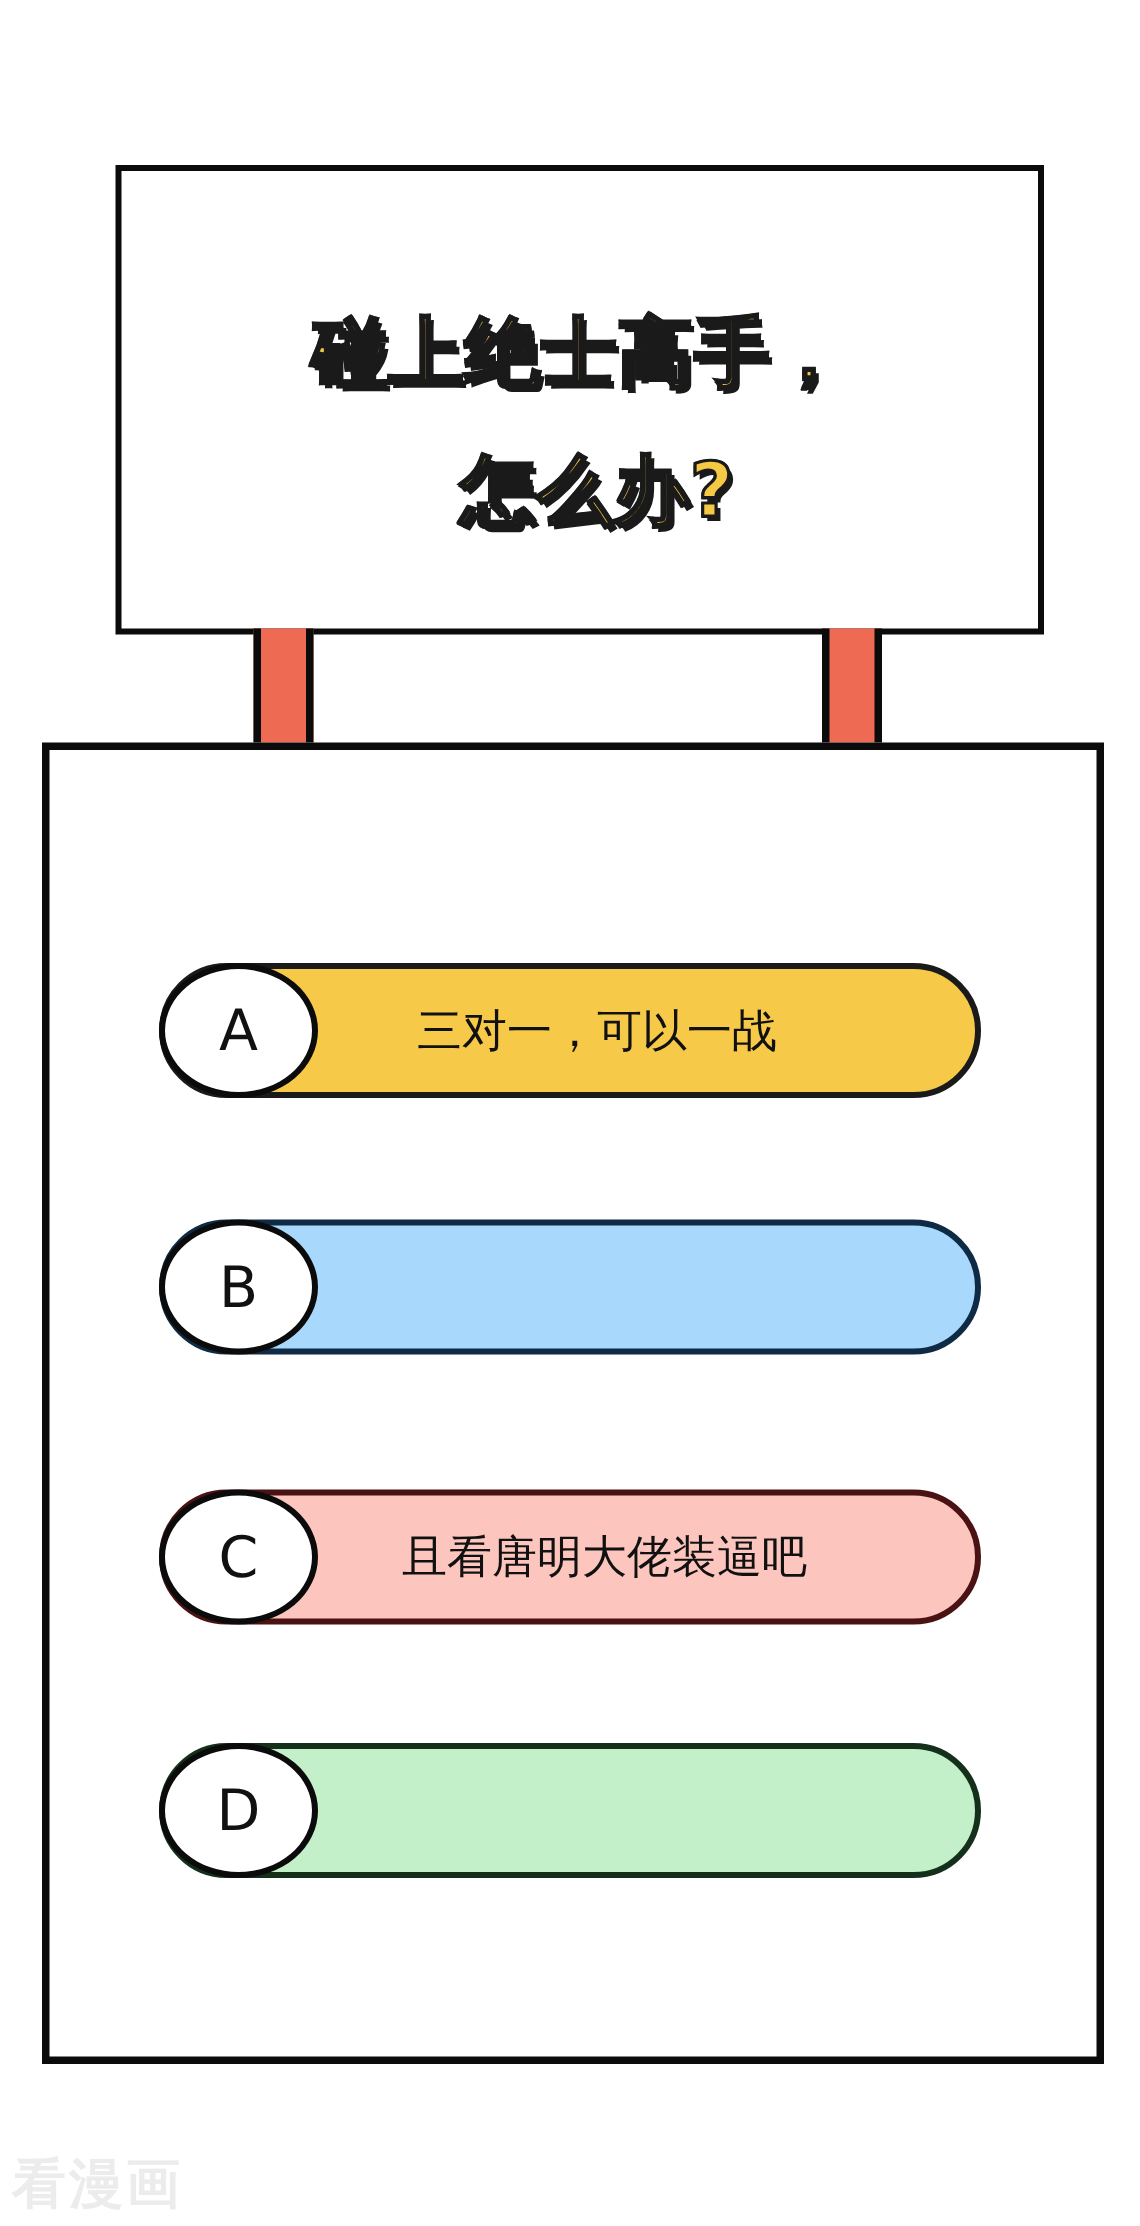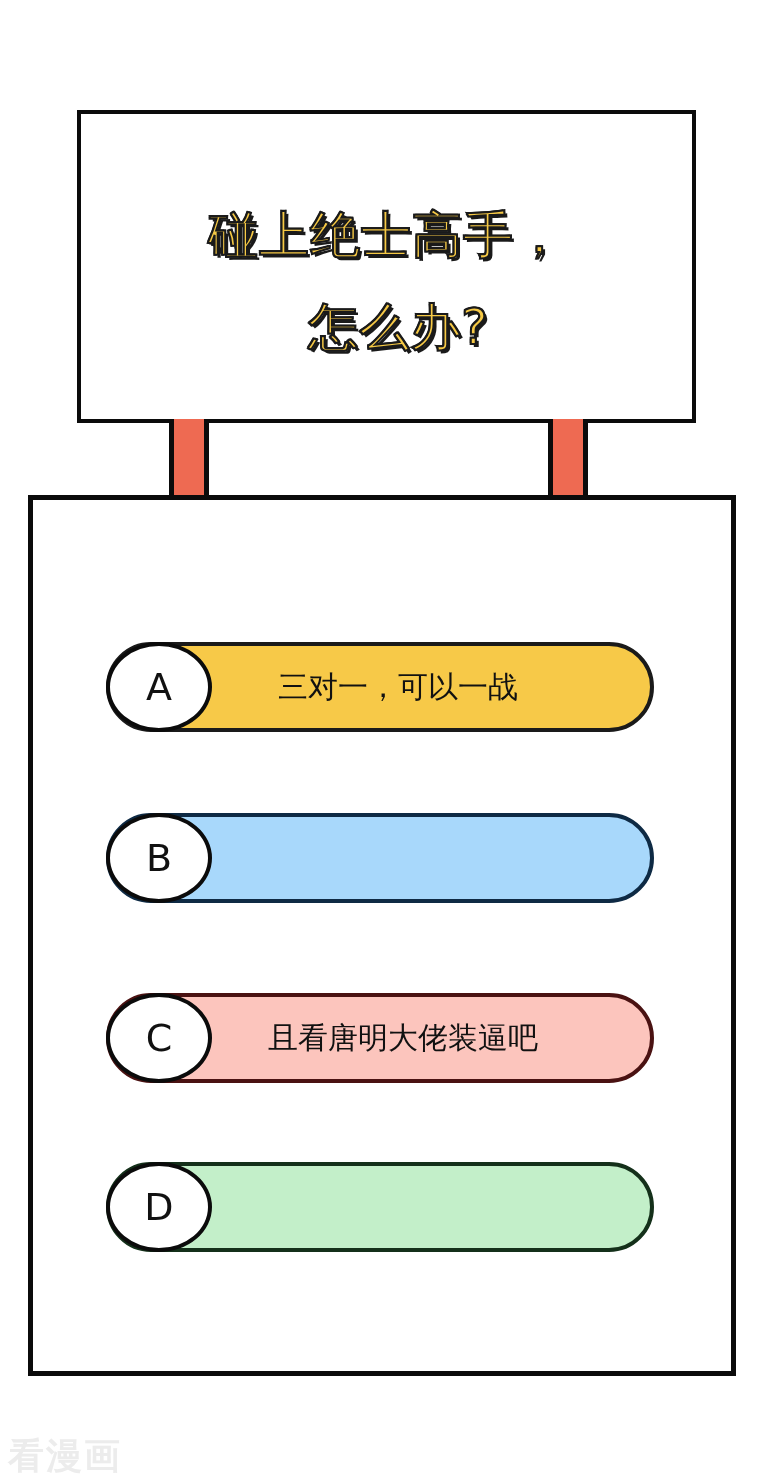--- a/index.html
+++ b/index.html
@@ -6,21 +6,21 @@
   body {
     width: 760px; height: 1484px; background: #ffffff; position: relative; overflow: hidden;
     font-family: "DejaVu Sans", "Liberation Sans", sans-serif;
   }
   .board-top {
     position: absolute; left: 77px; top: 110px; width: 611px; height: 305px;
     border: 4px solid #0b0b0b; background: #fff; box-sizing: content-box;
   }
   .title {
     position: absolute; left: 0; right: 0; text-align: center;
-    font-weight: normal; font-size: 50px; color: #f6c945; letter-spacing: 1px;
+    font-weight: bold; font-size: 50px; color: #f6c945; letter-spacing: 1px;
     -webkit-text-stroke: 2px #1a1a1a;
     text-shadow: 3px 3px 0 #1a1a1a, -1px -1px 0 #1a1a1a, 1px -1px 0 #1a1a1a, -1px 1px 0 #1a1a1a;
   }
   .title.l1 { top: 88px; }
   .title.l2 { top: 180px; padding-left: 24px; }
   .post {
     position: absolute; top: 419px; width: 30px; height: 78px;
     background: #ee6a52; border-left: 5px solid #0b0b0b; border-right: 5px solid #0b0b0b;
   }
   .post.left { left: 169px; }

